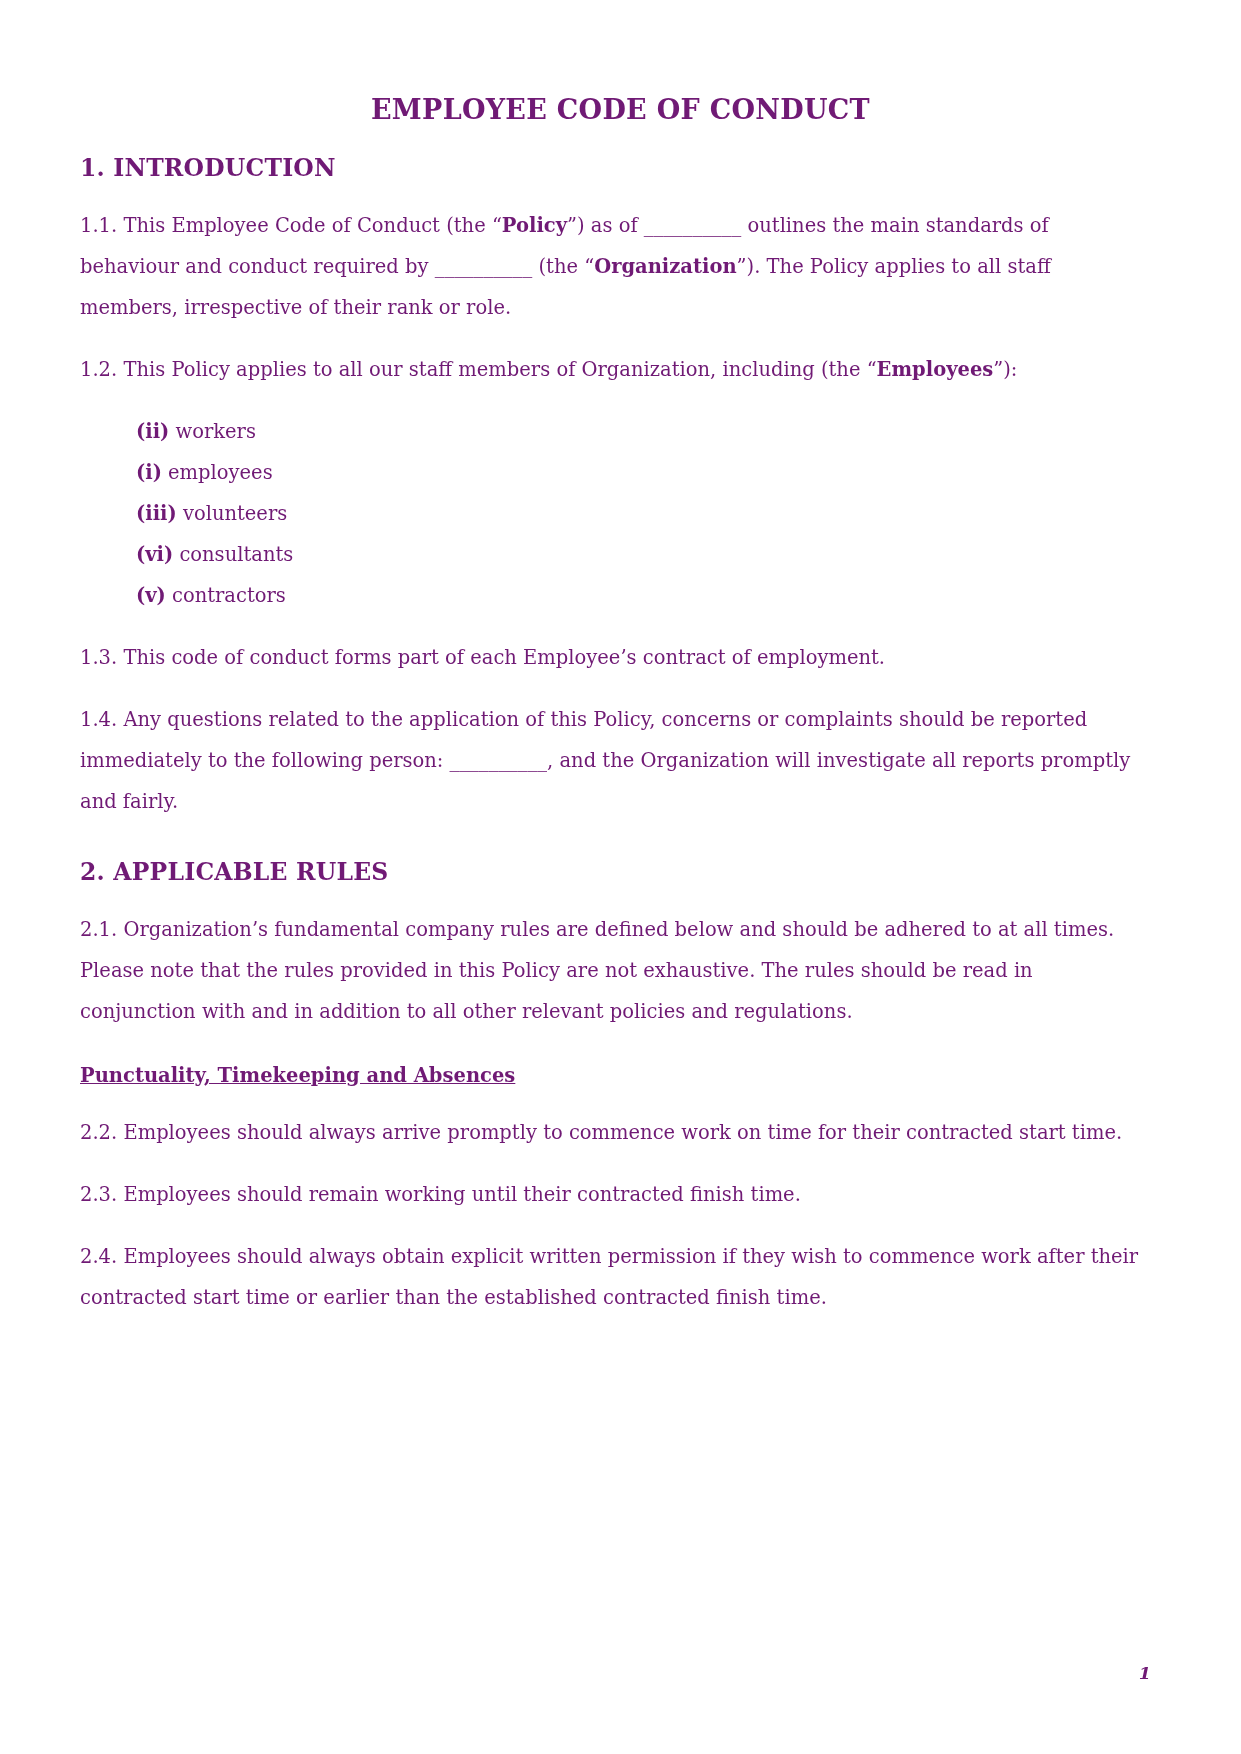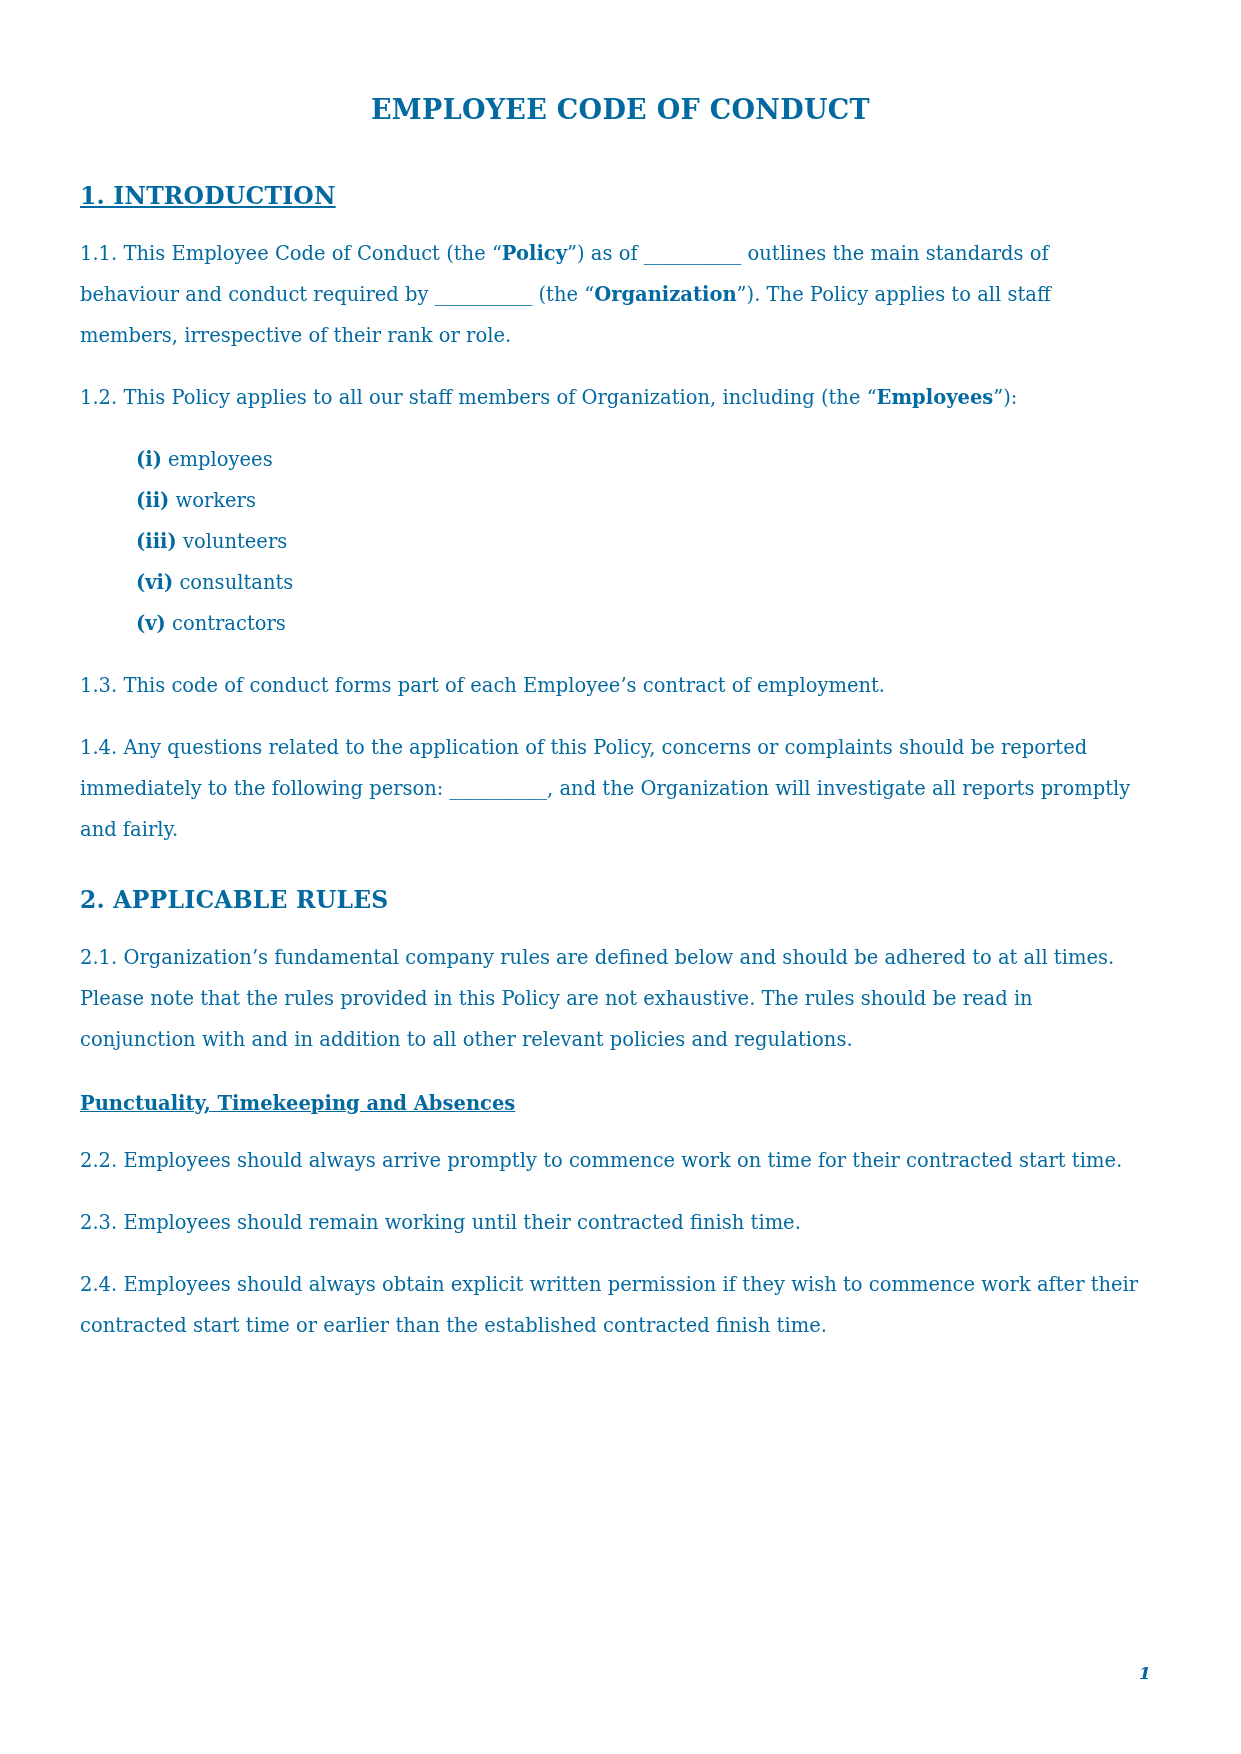--- a/index.html
+++ b/index.html
@@ -10,40 +10,39 @@
   .page {
     position: relative;
     width: 1241px;
     height: 1754px;
     box-sizing: border-box;
     margin: 0 auto;
     padding: 92px 80px 0 80px;
     background: #ffffff;
     overflow: hidden;
     font-family: "DejaVu Serif", "Liberation Serif", serif;
-    color: #0369a1;
+    color: #701a75;
   }
   .doc-title {
     margin: 0;
     font-size: 27px;
     line-height: 36px;
     font-weight: bold;
     text-align: center;
     letter-spacing: 0.3px;
   }
   .section-heading {
     margin: 34px 0 0 0;
     font-size: 23.5px;
     line-height: 32px;
     font-weight: bold;
     letter-spacing: 0.2px;
   }
   .section-heading.first {
-    margin-top: 52px;
-    text-decoration: underline;
+    margin-top: 24px;
   }
   .body-par {
     margin: 21px 0 0 0;
     max-width: 1068px;
     font-size: 19.5px;
     line-height: 41px;
   }
   .body-par b, .list-item b {
     font-weight: bold;
     text-align: center;
@@ -80,22 +79,22 @@
   <h1 class="doc-title">EMPLOYEE CODE OF CONDUCT</h1>
 
   <section>
     <h2 class="section-heading first">1. INTRODUCTION</h2>
 
     <p class="body-par"><span>1.1. This Employee Code of Conduct (the “</span><b>Policy</b><span>”) as of __________ outlines the main standards of behaviour and conduct required by __________ (the “</span><b>Organization</b><span>”). The Policy applies to all staff members, irrespective of their rank or role.</span></p>
 
     <p class="body-par"><span>1.2. This Policy applies to all our staff members of Organization, including (the “</span><b>Employees</b><span>”):</span></p>
 
     <div class="list">
+      <div class="list-item"><b>(ii)</b><span> workers</span></div>
       <div class="list-item"><b>(i)</b><span> employees</span></div>
-      <div class="list-item"><b>(ii)</b><span> workers</span></div>
       <div class="list-item"><b>(iii)</b><span> volunteers</span></div>
       <div class="list-item"><b>(vi)</b><span> consultants</span></div>
       <div class="list-item"><b>(v)</b><span> contractors</span></div>
     </div>
 
     <p class="body-par"><span>1.3. This code of conduct forms part of each Employee’s contract of employment.</span></p>
 
     <p class="body-par"><span>1.4. Any questions related to the application of this Policy, concerns or complaints should be reported immediately to the following person: __________, and the Organization will investigate all reports promptly and fairly.</span></p>
   </section>
 

